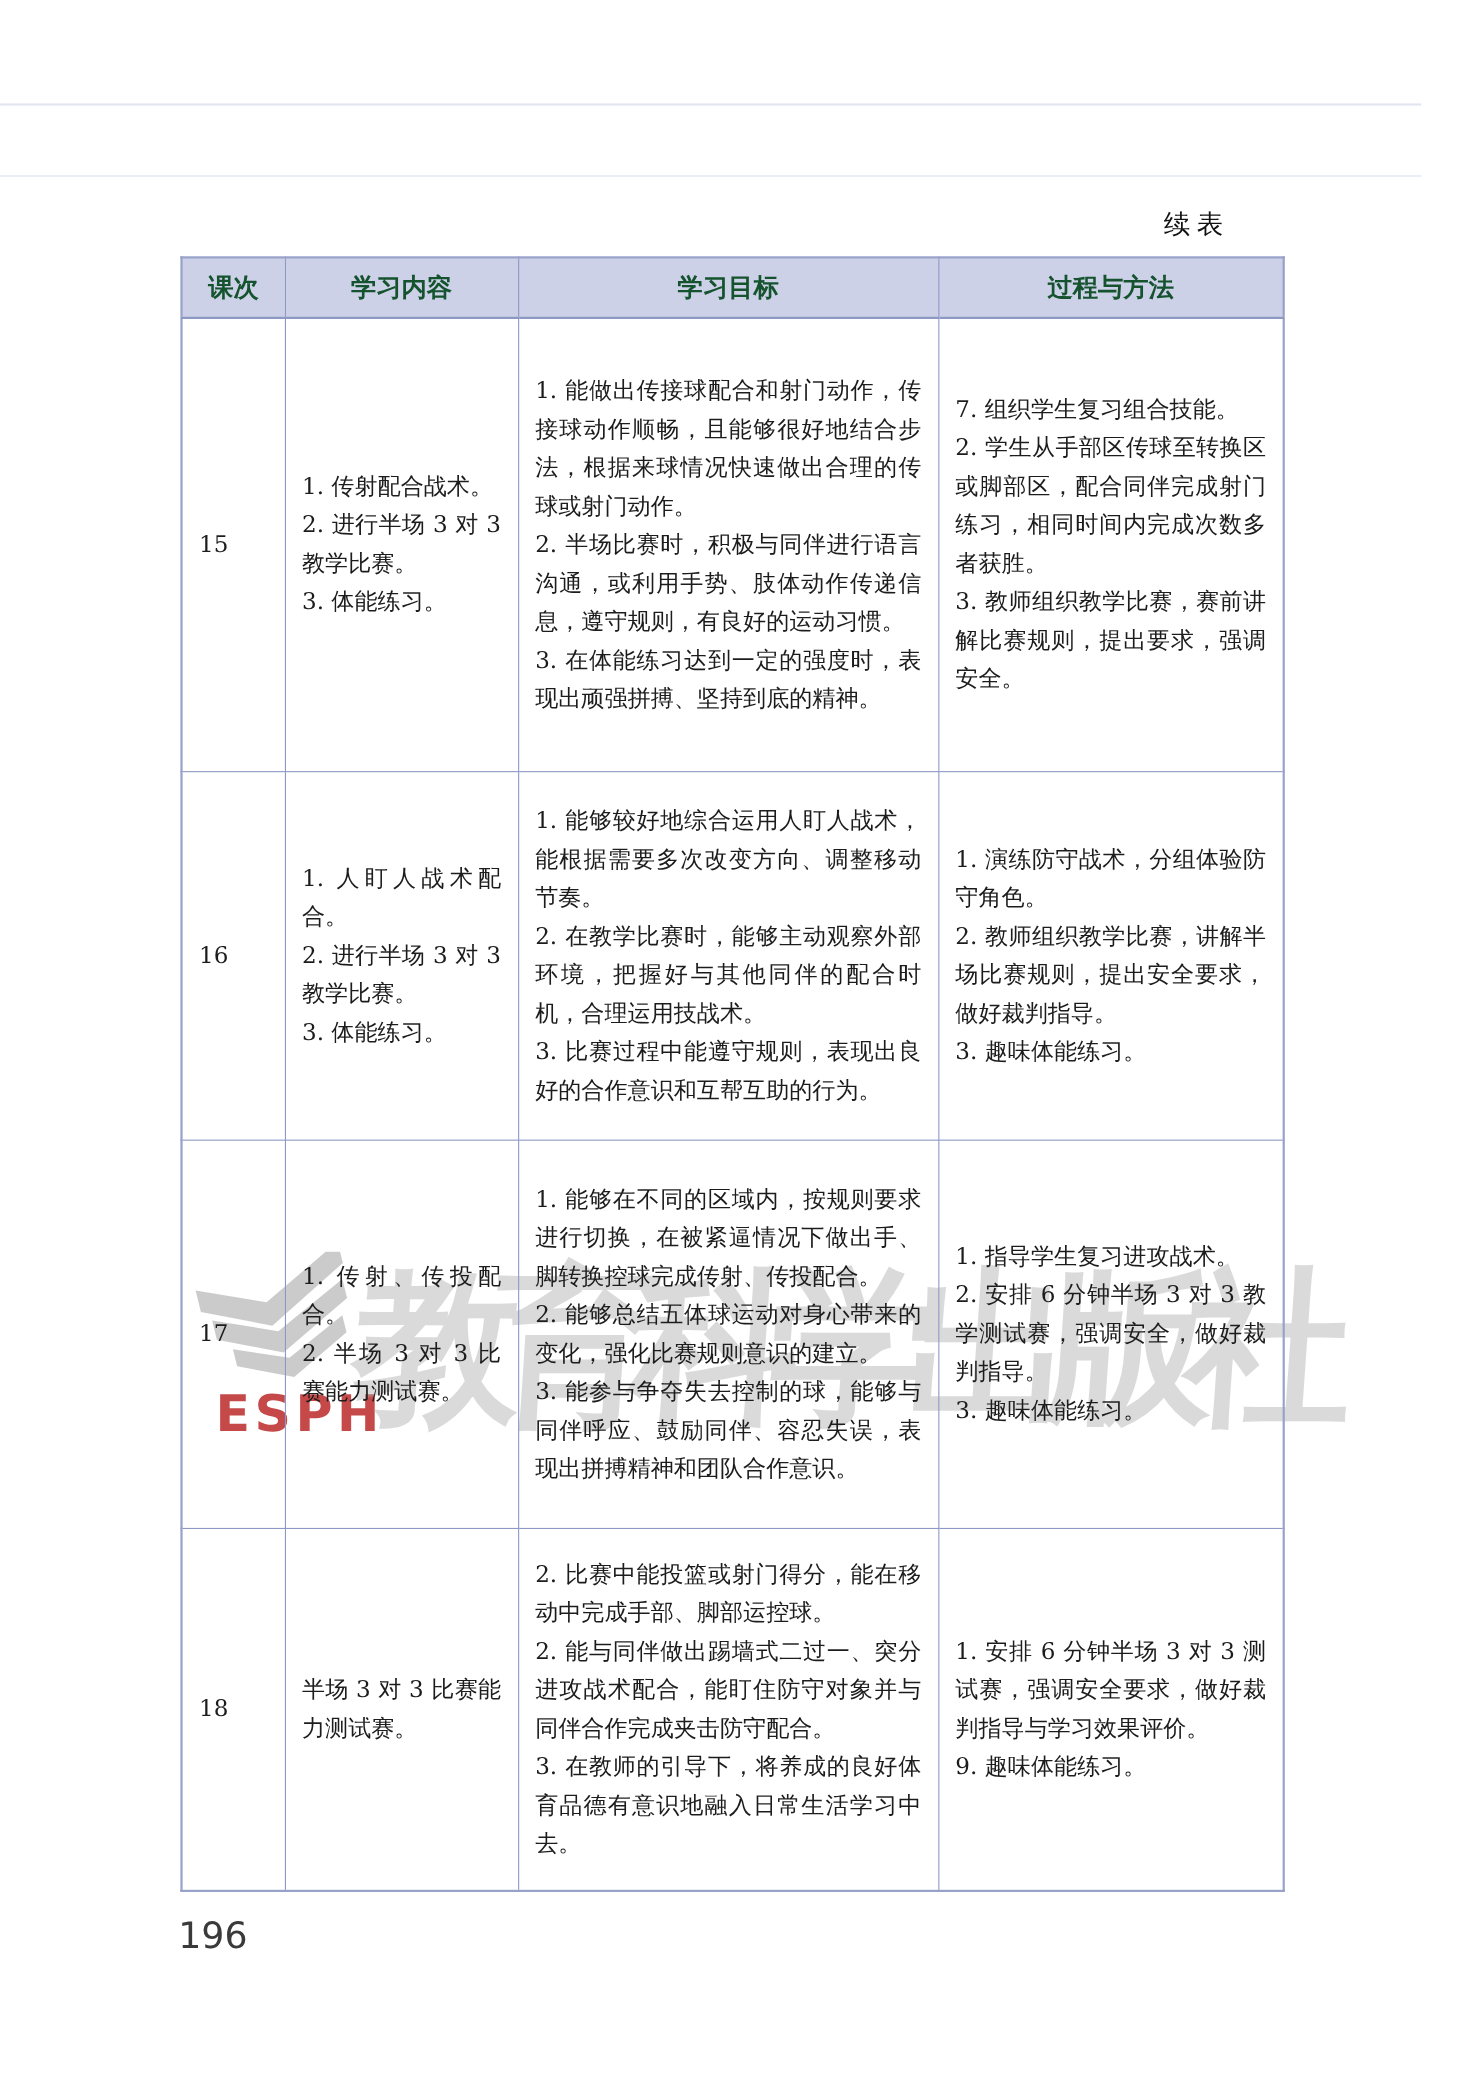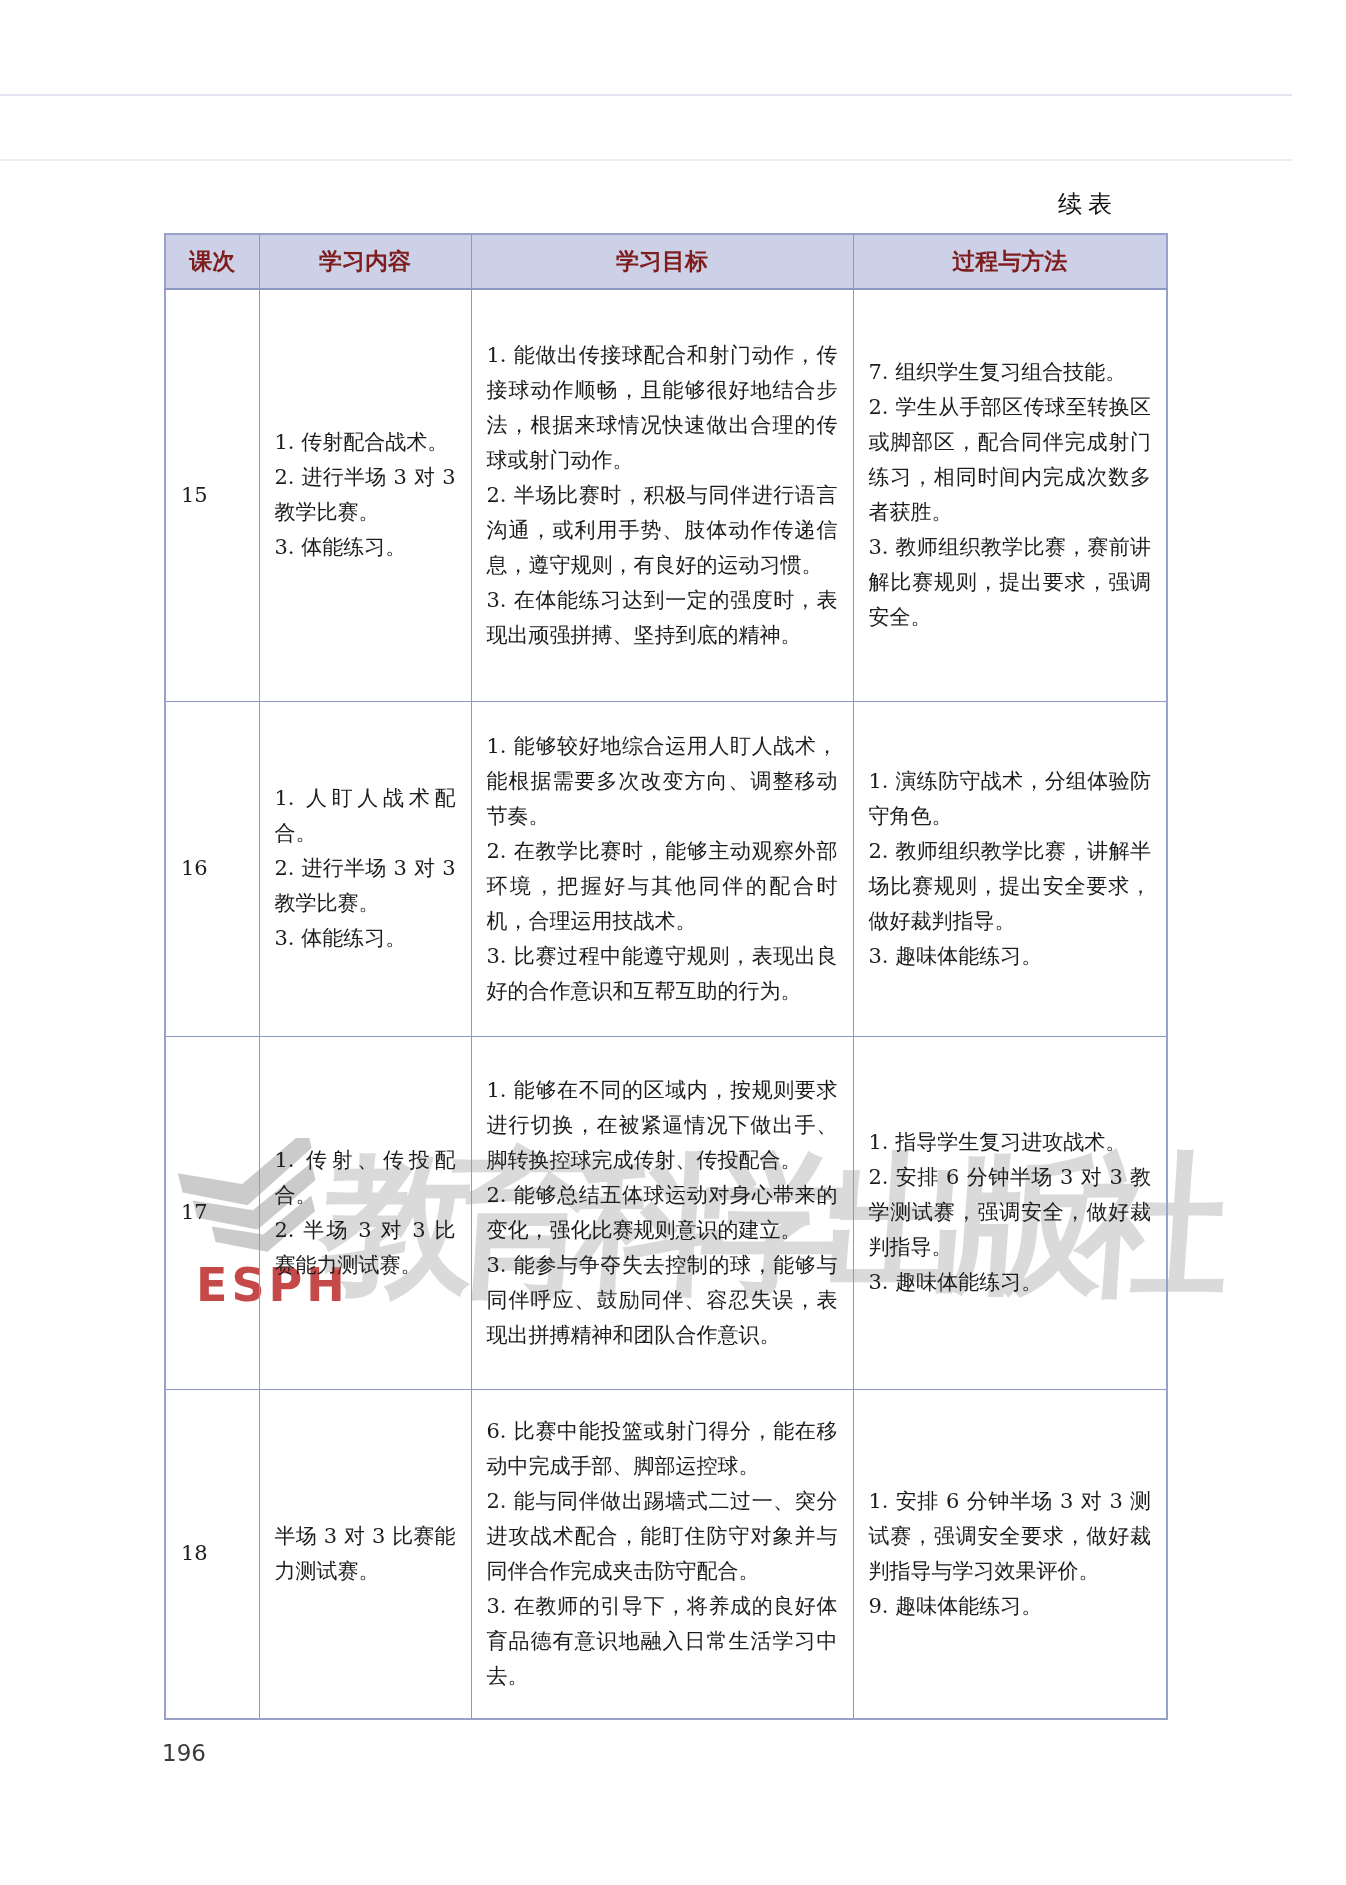--- a/index.html
+++ b/index.html
@@ -44,38 +44,38 @@
   
   table.lesson-table{
     position:absolute;left:164px;top:233px;width:1002px;z-index:1;
     border-collapse:collapse;table-layout:fixed;background:transparent;
   }
   table.lesson-table th,table.lesson-table td{
     border:1px solid #8d98c5;vertical-align:middle;box-sizing:border-box;
   }
   table.lesson-table{border:2px solid #98a2c9;}
   table.lesson-table th{
-    height:55px;background:#ccd1e8;color:#7f1d1d;
+    height:55px;background:#ccd1e8;color:#14532d;
     font-family:"DejaVu Sans","Liberation Sans",sans-serif;font-weight:700;font-size:23px;
     text-align:center;border-bottom:2px solid #8d98c5;
   }
   table.lesson-table td{
     padding:8px 15px;font-size:21px;line-height:35px;color:#1c1c1c;
     text-align:justify;text-justify:inter-ideograph;
   }
   td.lesson-no{text-align:center;font-size:23px;padding:0;}
   tr.row-15{height:412px;}
   tr.row-16{height:335px;}
   tr.row-17{height:353px;}
   tr.row-18{height:330px;}
   td p{margin:0;}
 
   
   .page-number{
-    position:absolute;left:162px;top:1740px;font-size:23px;color:#3a3a3a;
+    position:absolute;left:162px;top:1740px;font-size:33px;color:#3a3a3a;
     font-family:"DejaVu Sans","Liberation Sans",sans-serif;
   }
 </style>
 </head>
 <body>
 
 <div class="page">
 
   <div class="band">
     <div class="band-text">
@@ -165,21 +165,21 @@
           <p>2. 安排 6 分钟半场 3 对 3 教学测试赛，强调安全，做好裁判指导。</p>
           <p>3. 趣味体能练习。</p>
         </td>
       </tr>
       <tr class="row-18">
         <td class="lesson-no">18</td>
         <td>
           <p>半场 3 对 3 比赛能力测试赛。</p>
         </td>
         <td>
-          <p>6. 比赛中能投篮或射门得分，能在移动中完成手部、脚部运控球。</p>
+          <p>2. 比赛中能投篮或射门得分，能在移动中完成手部、脚部运控球。</p>
           <p>2. 能与同伴做出踢墙式二过一、突分进攻战术配合，能盯住防守对象并与同伴合作完成夹击防守配合。</p>
           <p>3. 在教师的引导下，将养成的良好体育品德有意识地融入日常生活学习中去。</p>
         </td>
         <td>
           <p>1. 安排 6 分钟半场 3 对 3 测试赛，强调安全要求，做好裁判指导与学习效果评价。</p>
           <p>9. 趣味体能练习。</p>
         </td>
       </tr>
     </tbody>
   </table>

